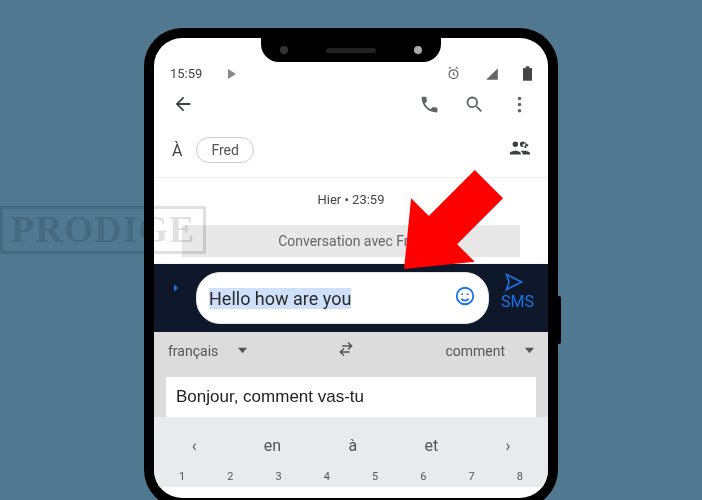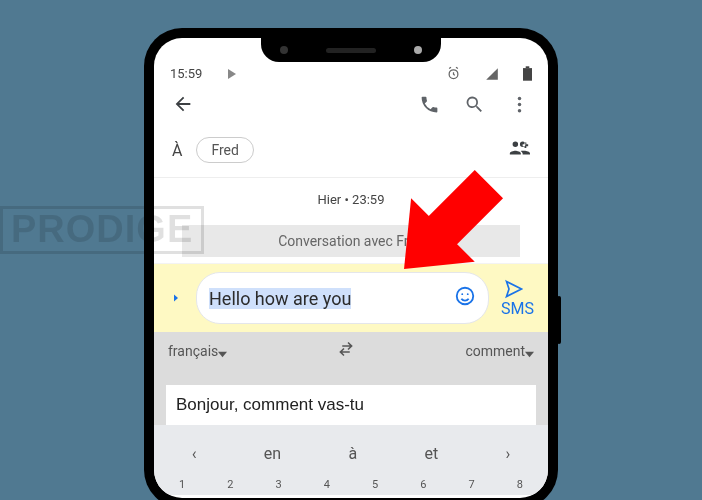--- a/index.html
+++ b/index.html
@@ -13,36 +13,36 @@
   .status .left,.status .right{display:flex;align-items:center;gap:24px}
   .appbar{display:flex;align-items:center;justify-content:space-between;padding:10px 18px 14px}
   .appbar .icons{display:flex;gap:24px;color:#5f6368}
   .row-to{display:flex;align-items:center;gap:14px;padding:4px 18px 14px;border-bottom:1px solid #eee}
   .row-to .to{font-size:16px;color:#444}
   .chip{border:1px solid #ccc;border-radius:16px;padding:4px 14px;font-size:14px;color:#555}
   .row-to .spacer{flex:1}
   .chat{background:#fff;padding:14px 0 0;text-align:center}
   .meta{font-size:13px;color:#444}
   .banner{margin:18px auto 6px;background:#e8e8e8;color:#666;font-size:14px;padding:8px 0;width:86%}
-  .composer{display:flex;align-items:center;gap:8px;padding:8px 10px;background:#fef9c3;border-top:1px solid #f3f3f3}
+  .composer{display:flex;gap:8px;padding:8px 10px;background:#0f172a;border-top:1px solid #f3f3f3}
   .composer .chev{color:#1a73e8;font-size:18px;padding:6px}
   .pill{flex:1;border:1px solid #e4e6ea;border-radius:24px;display:flex;align-items:center;padding:8px 12px;min-height:34px;background:#fff}
   .pill .text{flex:1;font-size:18px;color:#2b2b2b}
   .pill .text .hl{background:#cfe0fb}
   .pill .emoji{color:#1a73e8;font-size:20px;margin-left:6px}
   .send{color:#1a73e8;font-size:16px;text-align:center;padding:0 4px}
   .send svg{display:block}
   .translate{background:#dcdcdc}
   .translate .langs{display:flex;align-items:center;justify-content:space-between;padding:8px 14px;font-size:14px;color:#555}
-  .translate .langs .lang{display:flex;align-items:flex-end;gap:0}
-  .translate input{width:calc(100% - 24px);margin:16px 12px 0;border:none;background:#fff;font-size:17px;color:#222;padding:10px 10px;box-sizing:border-box}
+  .translate .langs .lang{display:flex;align-items:center;gap:20px}
+  .translate input{width:calc(100% - 24px);margin:8px 12px 0;border:none;background:#fff;font-size:17px;color:#222;padding:10px 10px;box-sizing:border-box}
   .kbd{background:#e8eaed;padding:8px 4px 0}
   .krow{display:flex;justify-content:space-around;align-items:center;height:40px;color:#555;font-size:16px}
   .krow.small{font-size:11px;color:#555;height:22px}
-  .watermark{position:absolute;left:0;top:206px;font-family:Liberation Sans, sans-serif;letter-spacing:1px;color:rgba(0,0,0,0.12);pointer-events:none}
+  .watermark{position:absolute;left:0;top:206px;font-family:Liberation Serif, serif;letter-spacing:1px;color:rgba(0,0,0,0.12);pointer-events:none}
   .watermark .l1{font-size:38px;font-weight:900;border:3px solid rgba(0,0,0,0.12);padding:0 8px;display:inline-block;line-height:1.1}
   .watermark .l2{font-size:17px;font-weight:bold;margin-top:-2px;color:rgba(0,0,0,0.12);letter-spacing:3px;padding-left:10px}
   .arrow{position:absolute;top:150px;left:370px;pointer-events:none;z-index:10}
   .sidebtn{position:absolute;right:-3px;top:268px;width:4px;height:48px;background:#000;border-radius:2px}
 </style>
 </head>
 <body>
 
 <div class="phone">
   <div class="sidebtn"></div>

